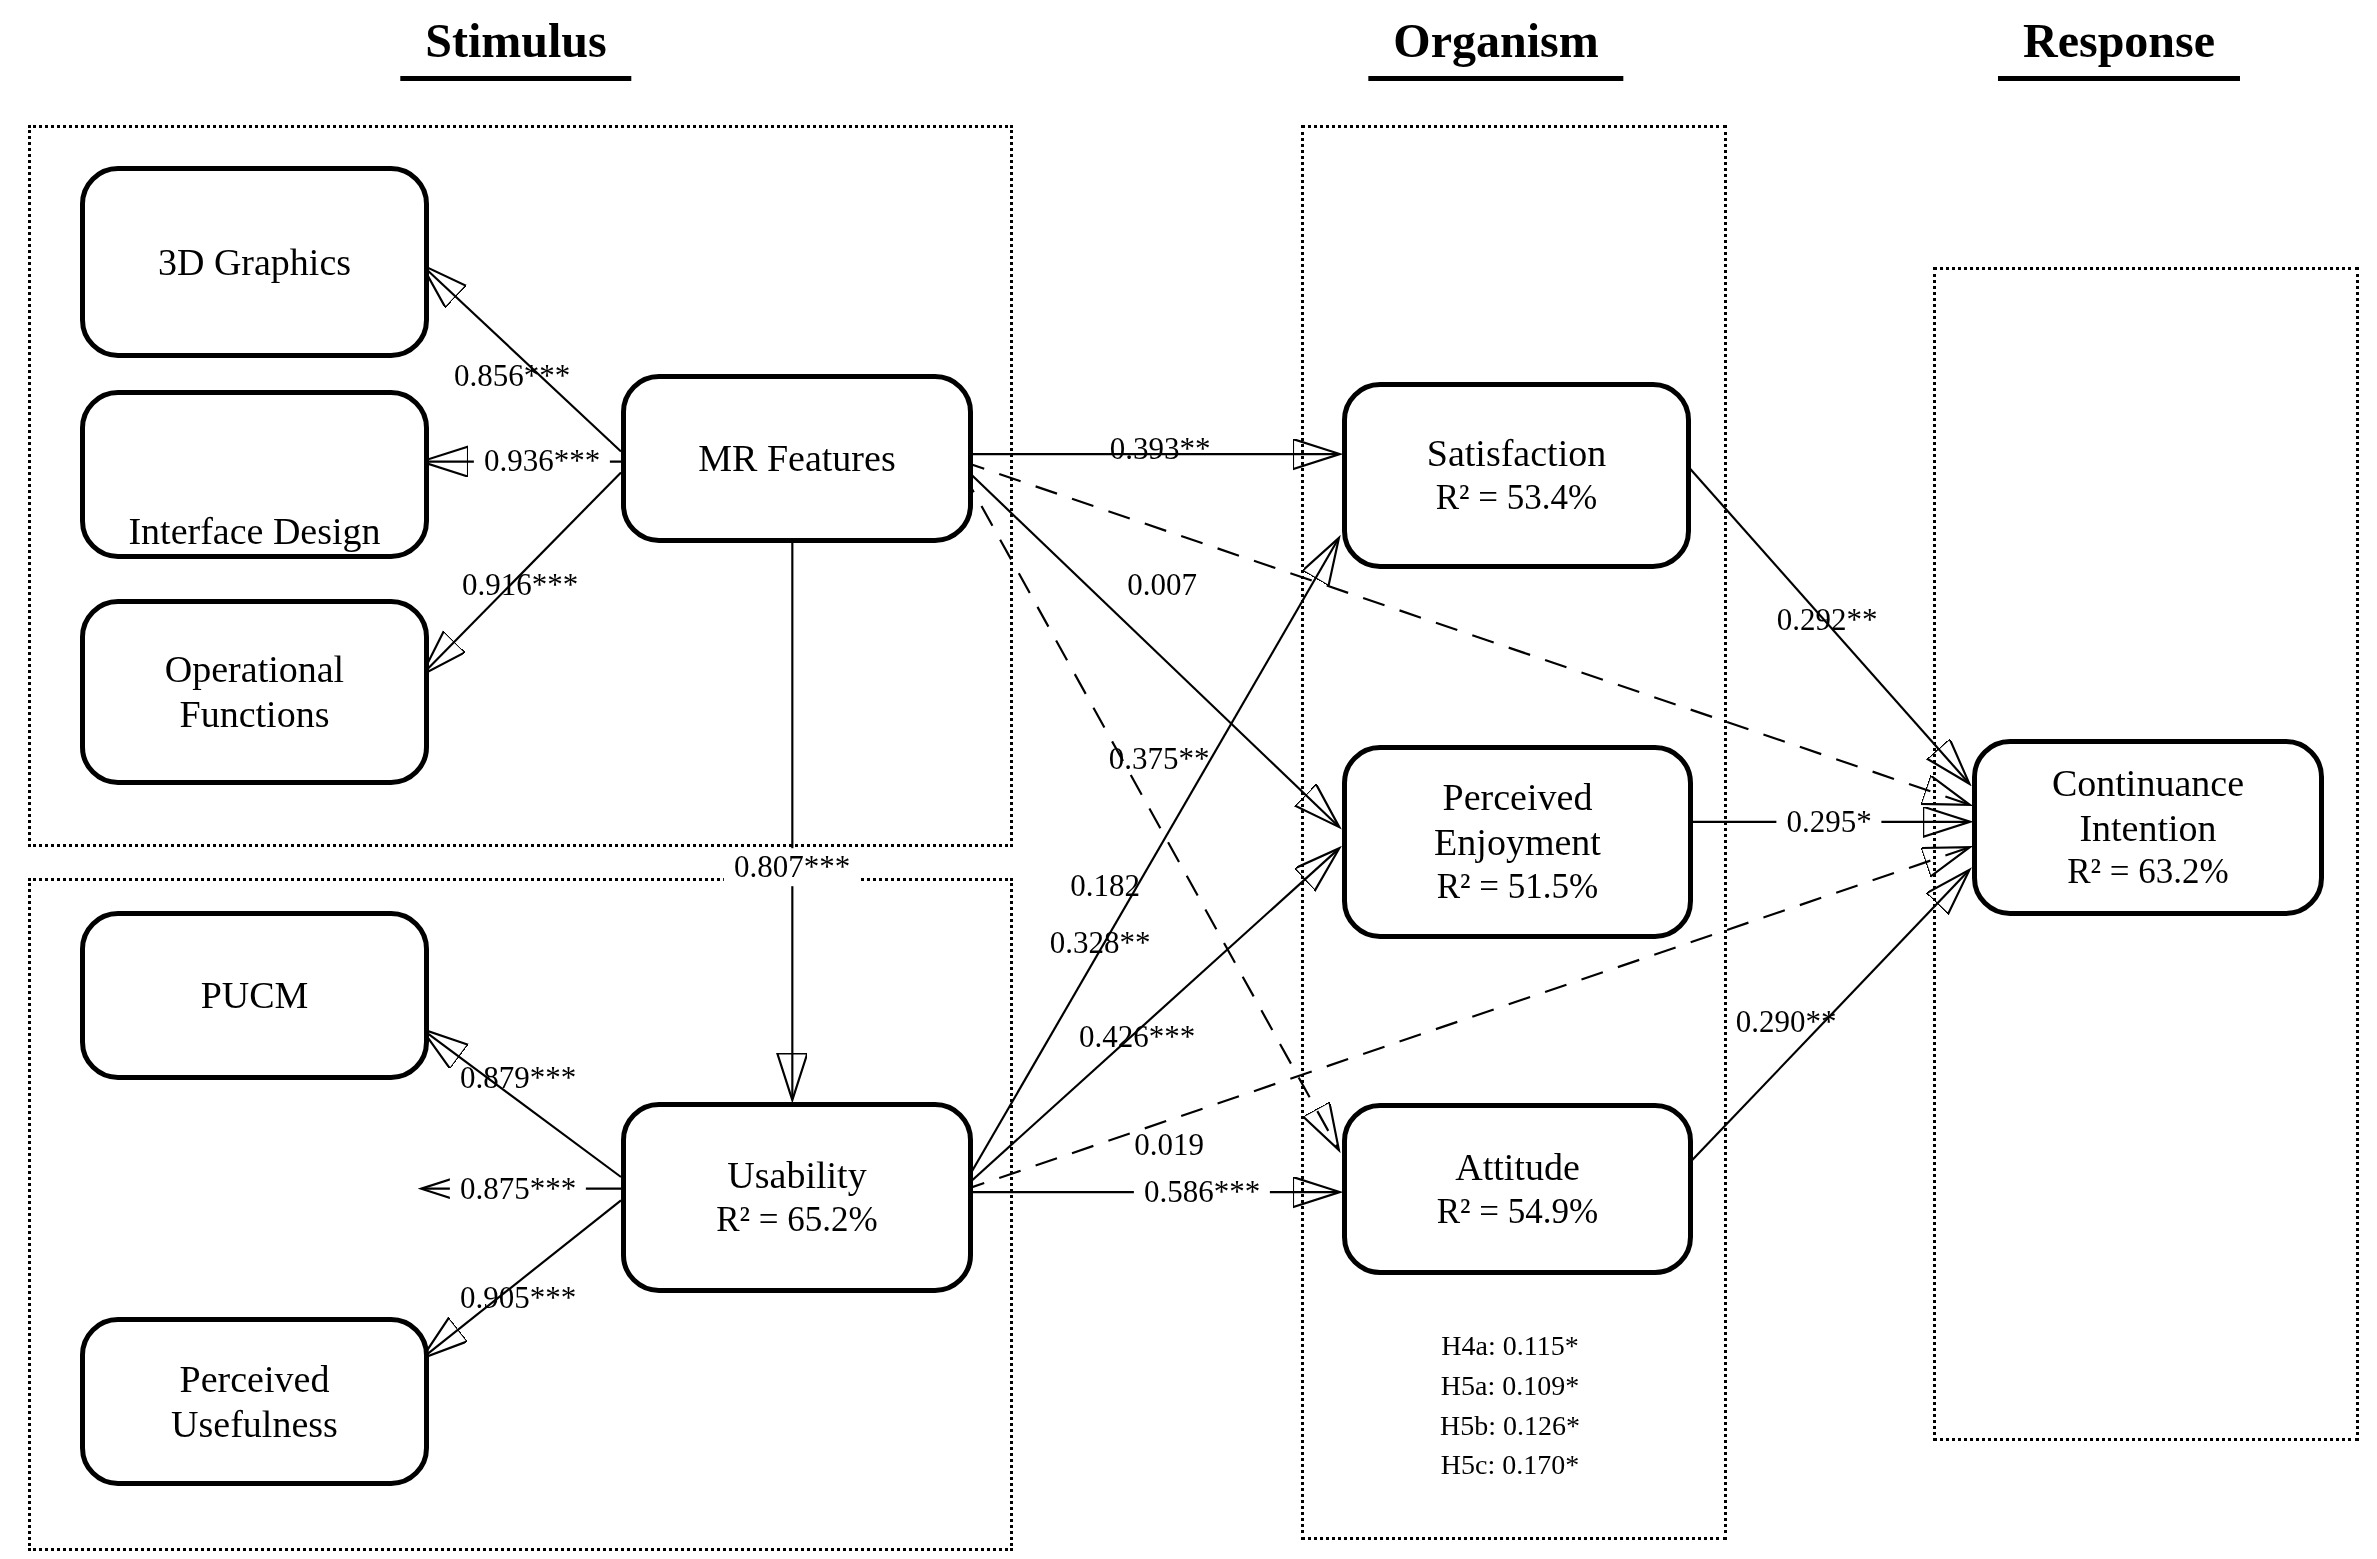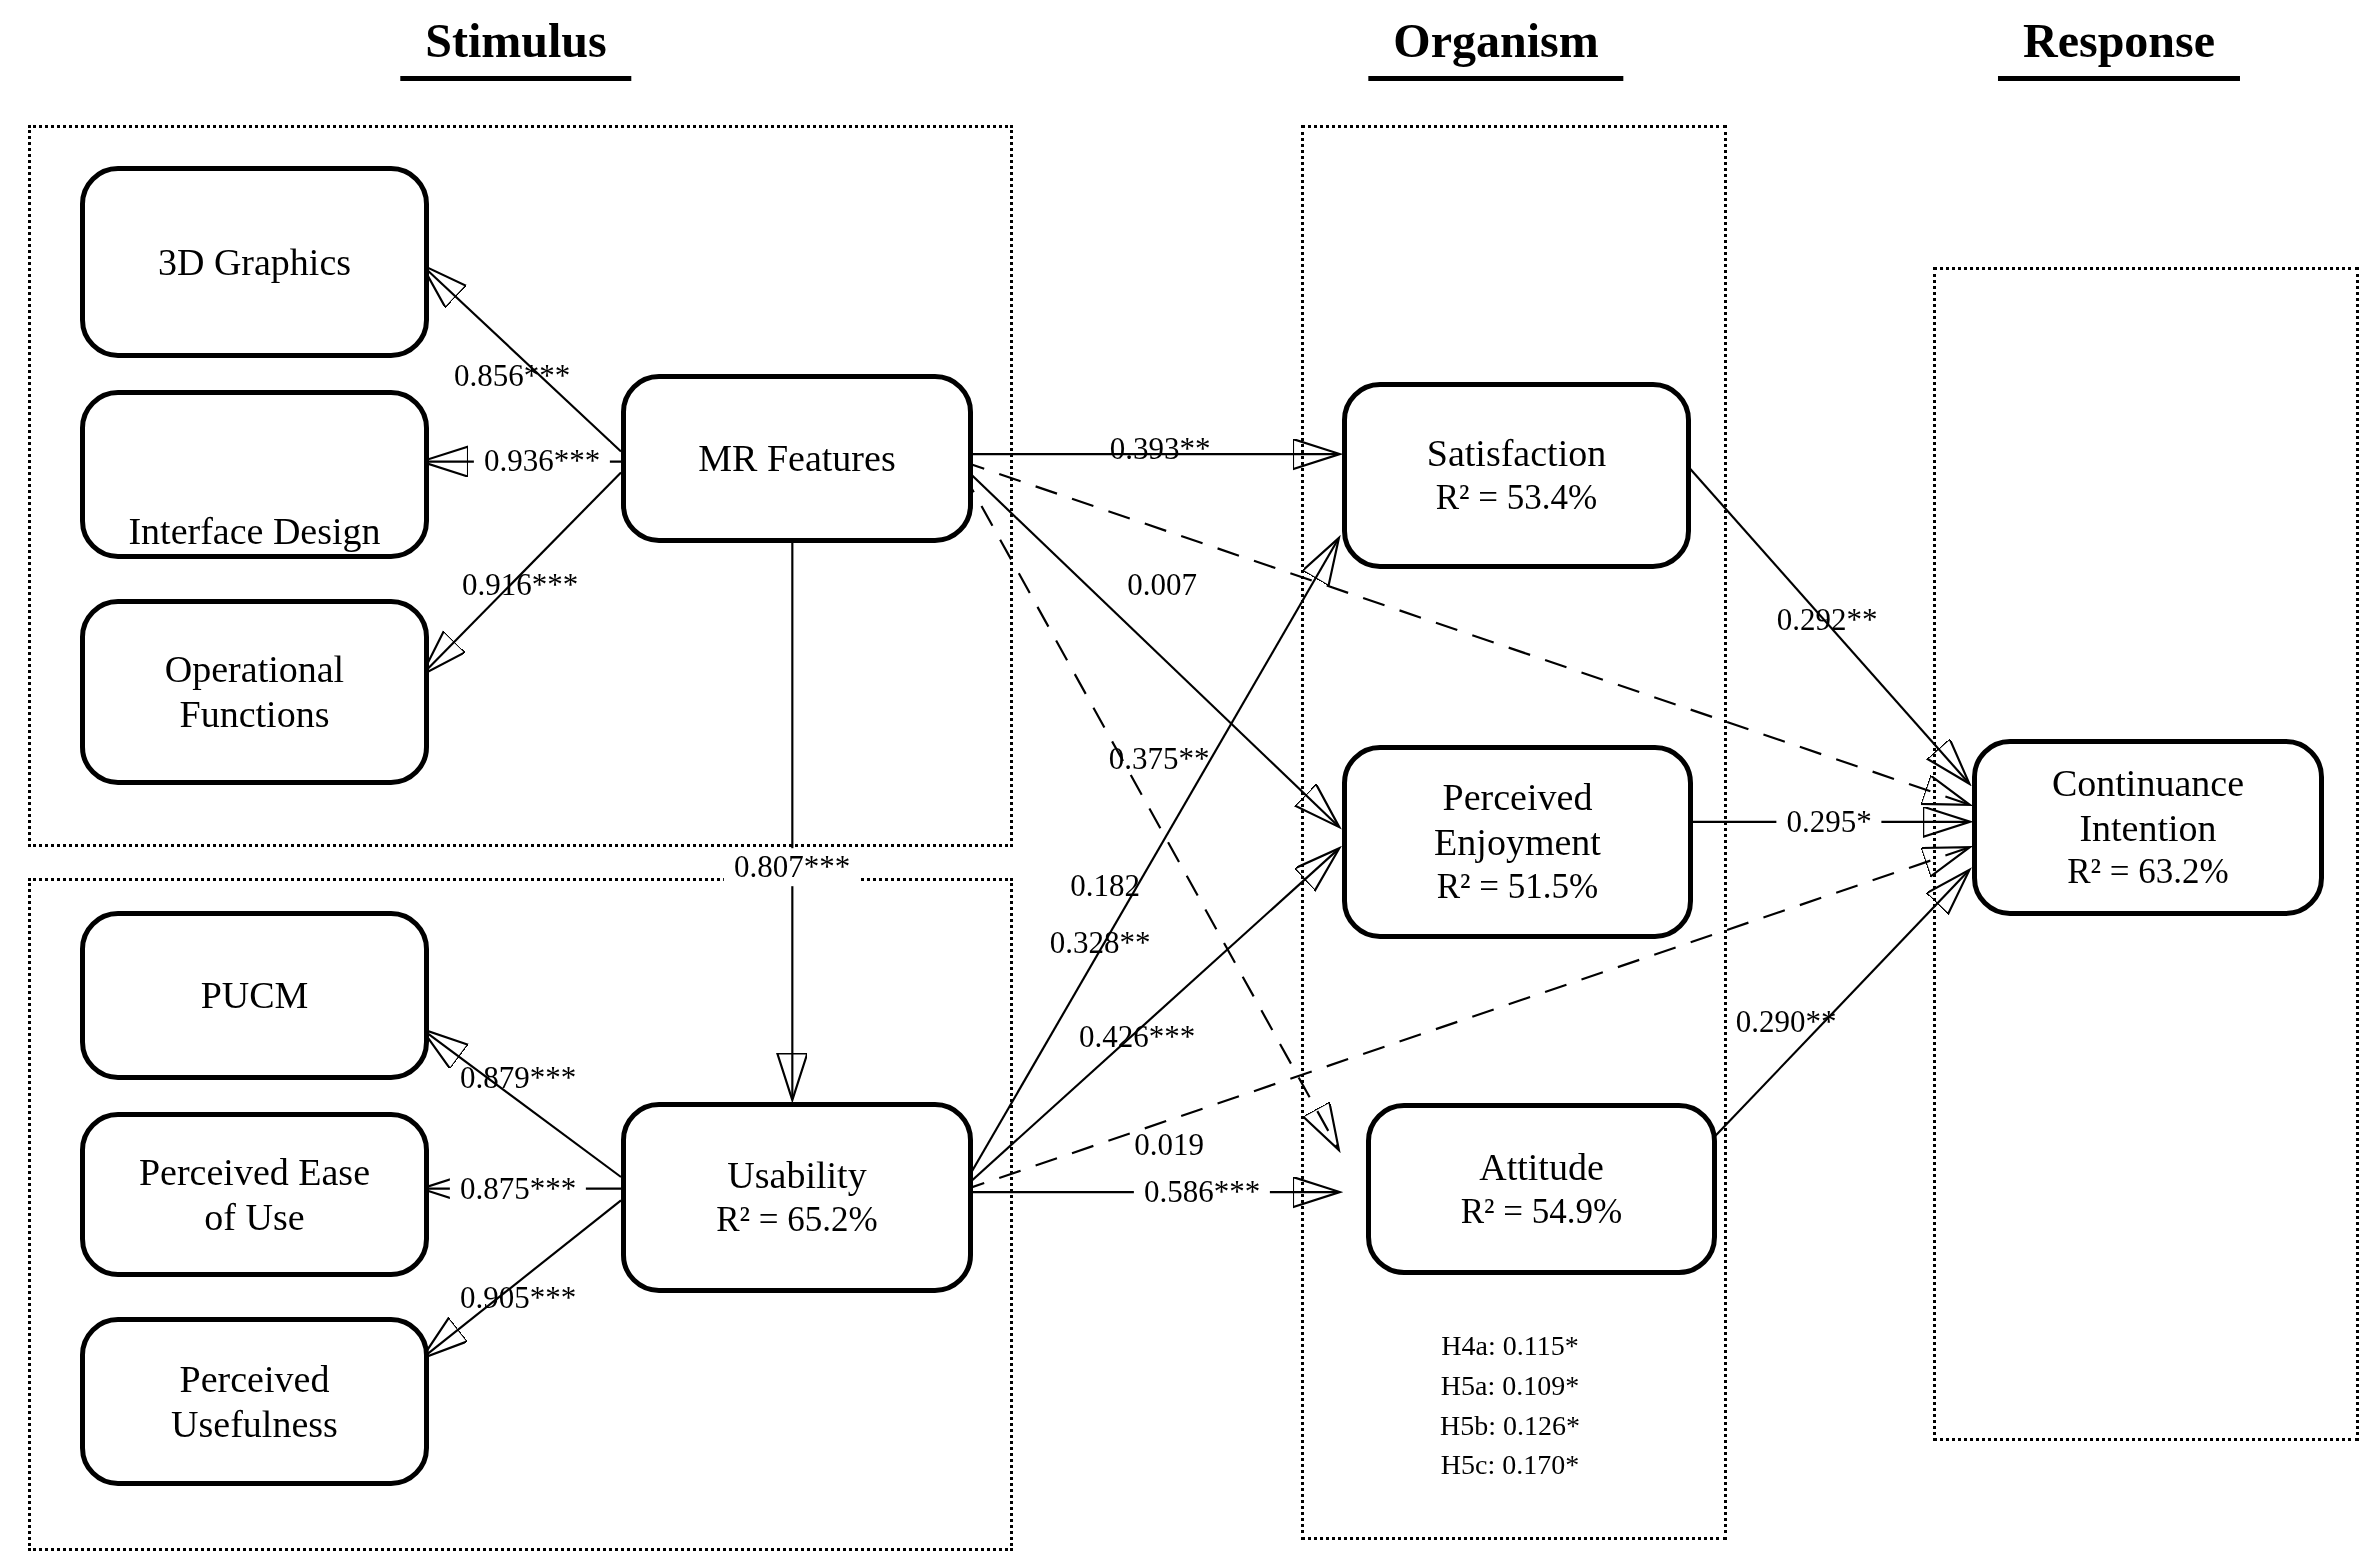--- a/index.html
+++ b/index.html
@@ -86,43 +86,39 @@
     <div class="lbl">Operational
 Functions</div>
   </div>
   <div class="node" style="left:621px;top:374px;width:342px;height:159px;">
     <div class="lbl">MR Features</div>
   </div>
 
   <div class="node" style="left:80px;top:911px;width:339px;height:159px;">
     <div class="lbl">PUCM</div>
   </div>
-  <div class="node" style="left:80px;top:1112px;width:339px;height:155px;">
-    <div class="lbl">Perceived Ease
-of Use</div>
-  </div>
   <div class="node" style="left:80px;top:1317px;width:339px;height:159px;">
     <div class="lbl">Perceived
 Usefulness</div>
   </div>
   <div class="node" style="left:621px;top:1102px;width:342px;height:181px;">
     <div class="lbl">Usability</div>
     <div class="r2">R² = 65.2%</div>
   </div>
 
   <div class="node" style="left:1342px;top:382px;width:339px;height:177px;">
     <div class="lbl">Satisfaction</div>
     <div class="r2">R² = 53.4%</div>
   </div>
   <div class="node" style="left:1342px;top:745px;width:341px;height:184px;">
     <div class="lbl">Perceived
 Enjoyment</div>
     <div class="r2">R² = 51.5%</div>
   </div>
-  <div class="node" style="left:1342px;top:1103px;width:341px;height:162px;margin-left:24px;">
+  <div class="node" style="left:1342px;top:1103px;width:341px;height:162px;">
     <div class="lbl">Attitude</div>
     <div class="r2">R² = 54.9%</div>
   </div>
 
   <div class="node" style="left:1972px;top:739px;width:342px;height:167px;">
     <div class="lbl">Continuance
 Intention</div>
     <div class="r2">R² = 63.2%</div>
   </div>
 

